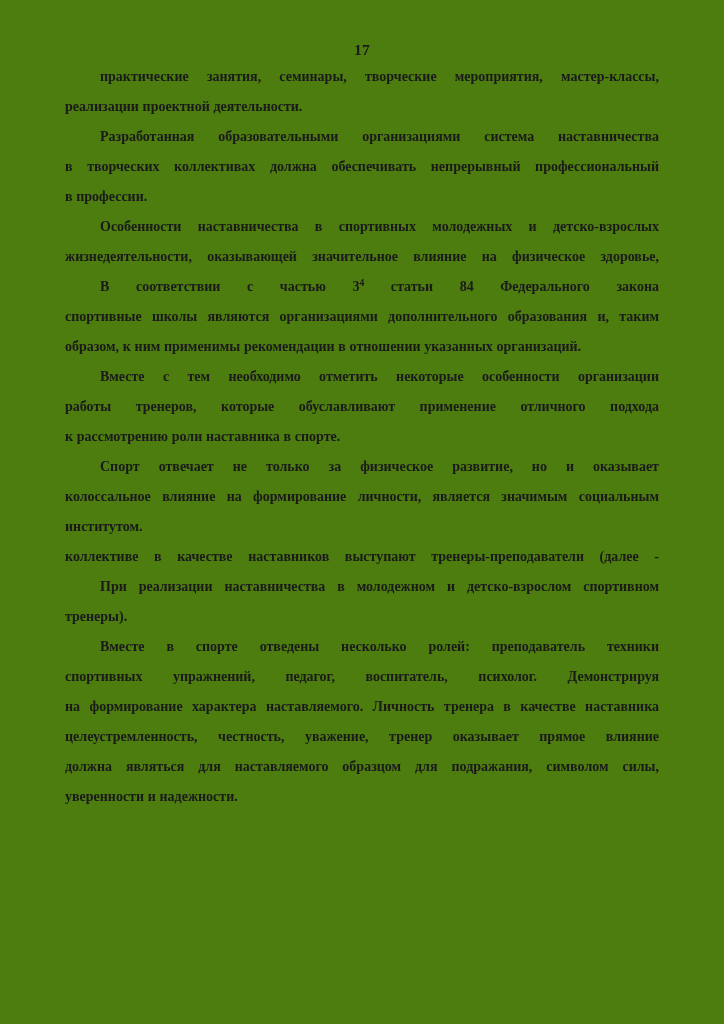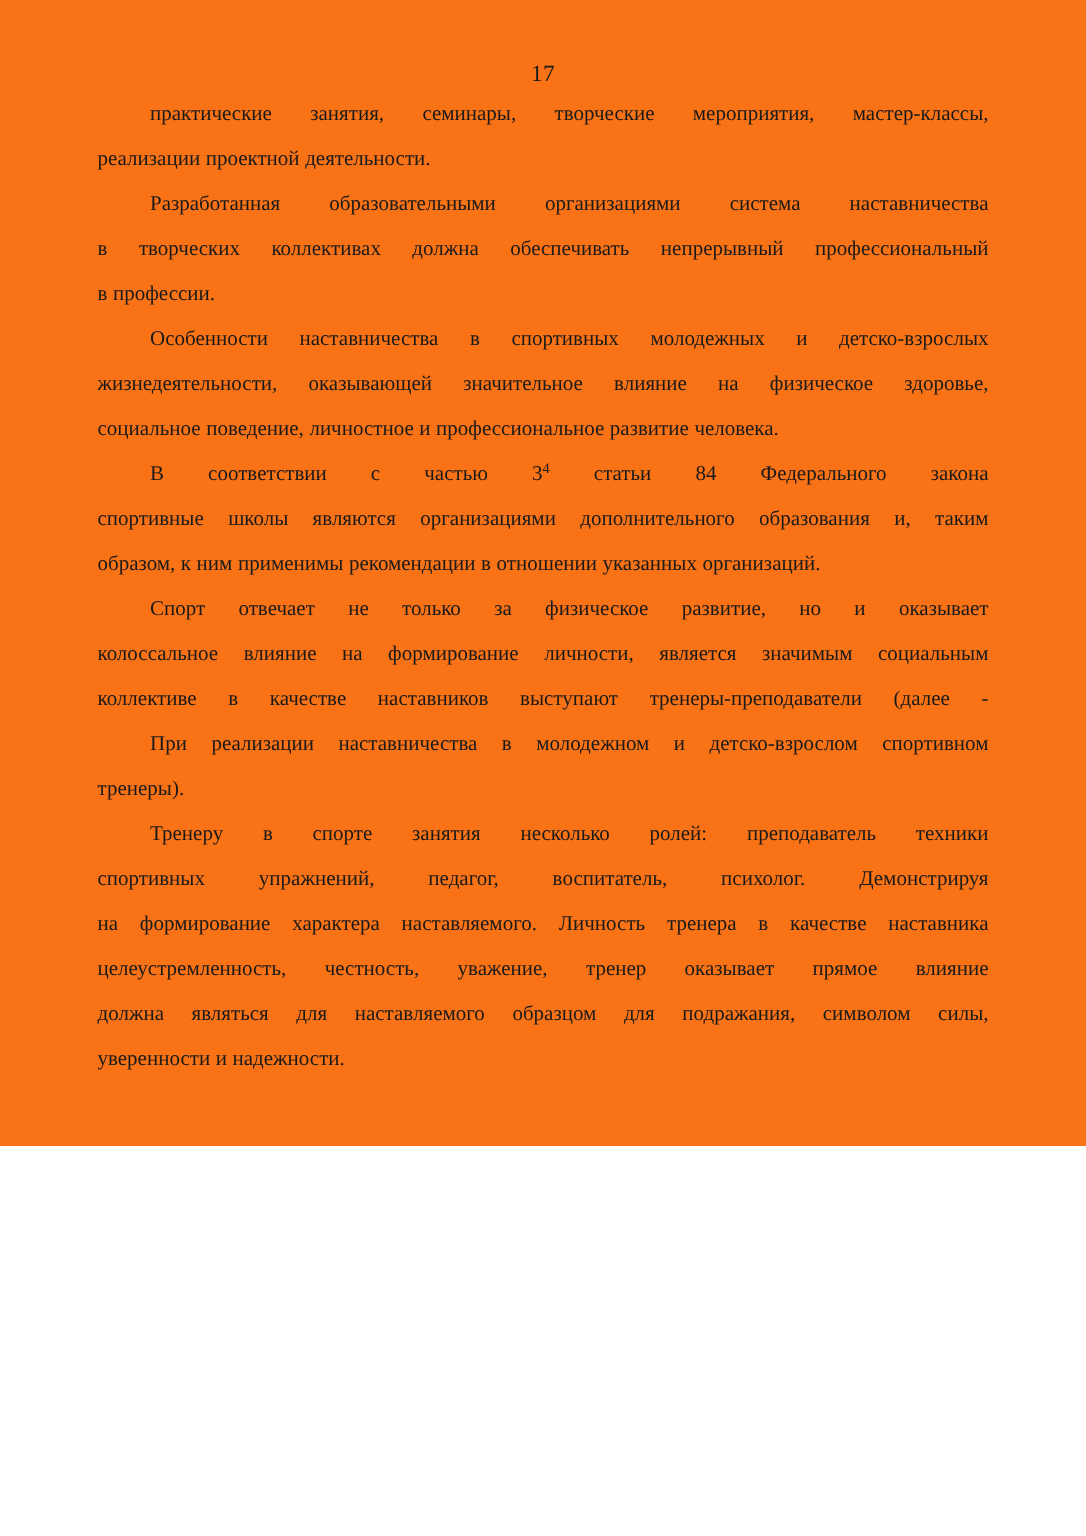--- a/index.html
+++ b/index.html
@@ -8,25 +8,26 @@
     padding: 0;
     background: #ffffff;
   }
   body {
     font-family: "Liberation Serif", "DejaVu Serif", serif;
     color: #1a1a1a;
   }
   #page {
     position: relative;
     width: 724px;
-    height: 764px;
+    height: 1024px;
     margin: 0 auto;
-    background: #f97316;
+    background: #4d7c0f;
     overflow: hidden;
     box-sizing: border-box;
+    font-weight: bold;
   }
   #page-number {
     position: absolute;
     top: 40px;
     left: 0;
     width: 724px;
     text-align: center;
     font-size: 15.5px;
     line-height: 20px;
     color: #1a1a1a;
@@ -86,38 +87,43 @@
         <span class="ln last">реализации проектной деятельности.</span>
       </p>
     <p class="para">
         <span class="ln first">Разработанная образовательными организациями система наставничества</span>
         <span class="ln">в творческих коллективах должна обеспечивать непрерывный профессиональный</span>
         <span class="ln last">в профессии.</span>
       </p>
     <p class="para">
         <span class="ln first">Особенности наставничества в спортивных молодежных и детско-взрослых</span>
         <span class="ln">жизнедеятельности, оказывающей значительное влияние на физическое здоровье,</span>
-        <span class="ln last">социальное поведение, личностное и профессиональное развитие человека.</span>
       </p>
     <p class="para">
         <span class="ln first">В соответствии с частью <span>3</span><sup>4</sup> статьи 84 Федерального закона</span>
         <span class="ln">спортивные школы являются организациями дополнительного образования и, таким</span>
         <span class="ln last">образом, к ним применимы рекомендации в отношении указанных организаций.</span>
       </p>
     <p class="para">
+        <span class="ln first">Вместе с тем необходимо отметить некоторые особенности организации</span>
+        <span class="ln">работы тренеров, которые обуславливают применение отличного подхода</span>
+        <span class="ln last">к рассмотрению роли наставника в спорте.</span>
+      </p>
+    <p class="para">
         <span class="ln first">Спорт отвечает не только за физическое развитие, но и оказывает</span>
         <span class="ln">колоссальное влияние на формирование личности, является значимым социальным</span>
+        <span class="ln last">институтом.</span>
       </p>
     <p class="para">
         <span class="ln">коллективе в качестве наставников выступают тренеры-преподаватели (далее -</span>
         <span class="ln first">При реализации наставничества в молодежном и детско-взрослом спортивном</span>
         <span class="ln last">тренеры).</span>
       </p>
     <p class="para">
-        <span class="ln first">Тренеру в спорте занятия несколько ролей: преподаватель техники</span>
+        <span class="ln first">Вместе в спорте отведены несколько ролей: преподаватель техники</span>
         <span class="ln">спортивных упражнений, педагог, воспитатель, психолог. Демонстрируя</span>
         <span class="ln">на формирование характера наставляемого. Личность тренера в качестве наставника</span>
         <span class="ln">целеустремленность, честность, уважение, тренер оказывает прямое влияние</span>
         <span class="ln">должна являться для наставляемого образцом для подражания, символом силы,</span>
         <span class="ln last">уверенности и надежности.</span>
       </p>
 
   </div>
 </div>
 

